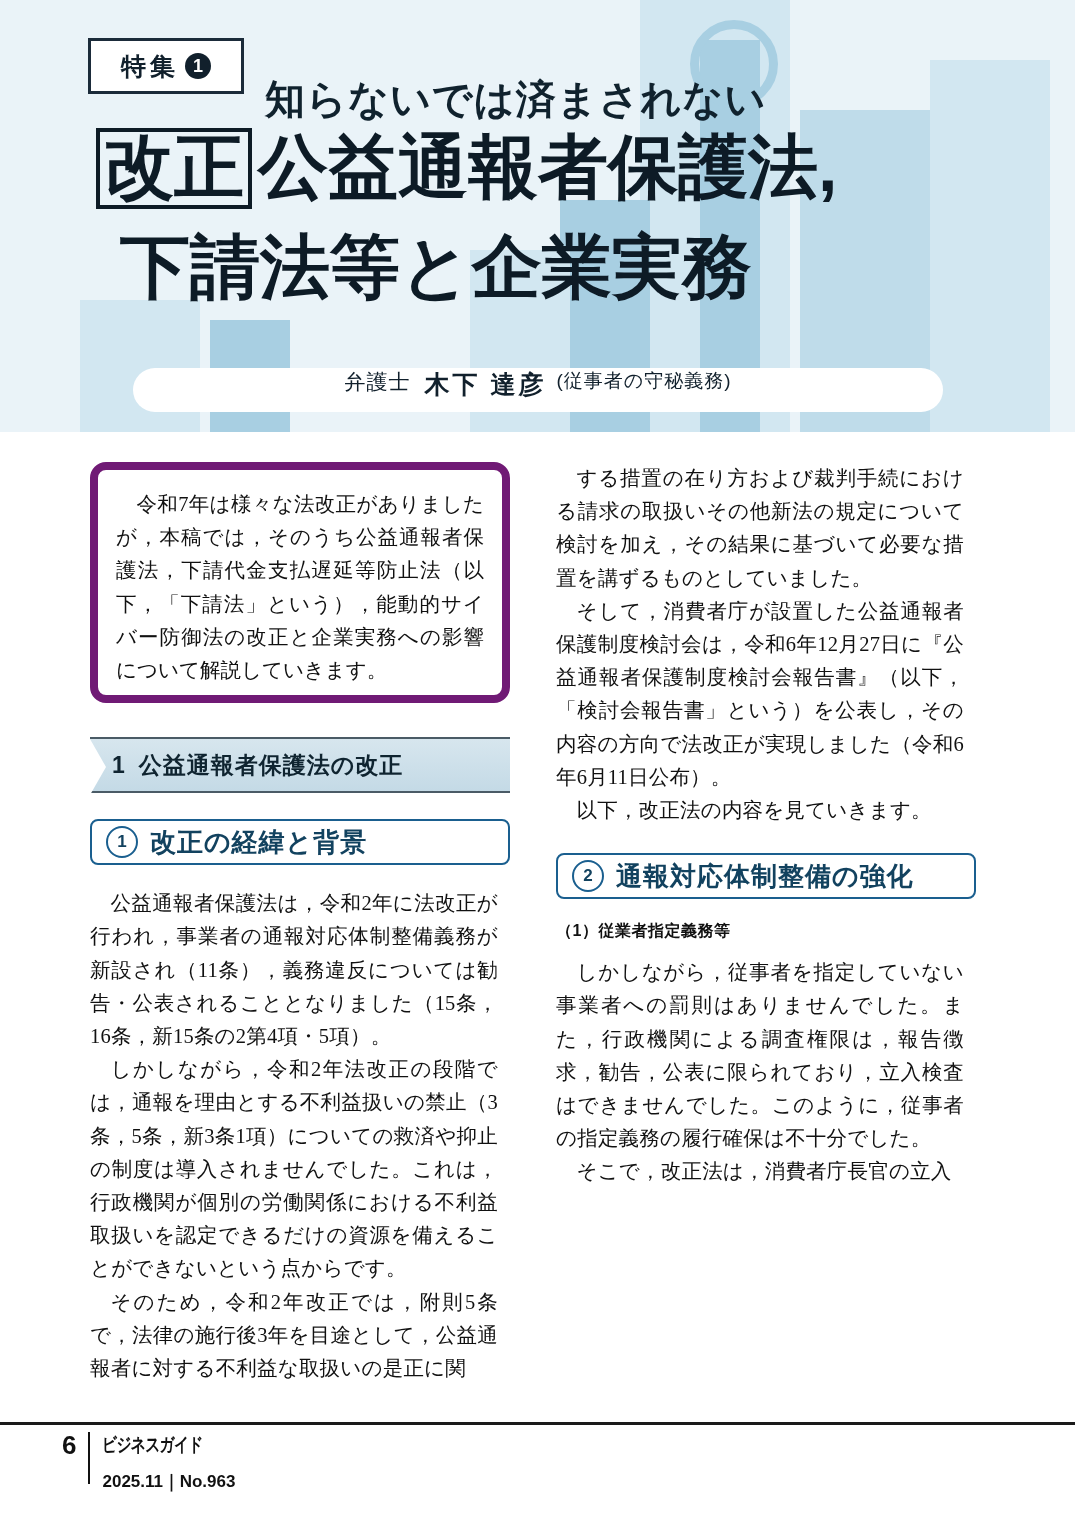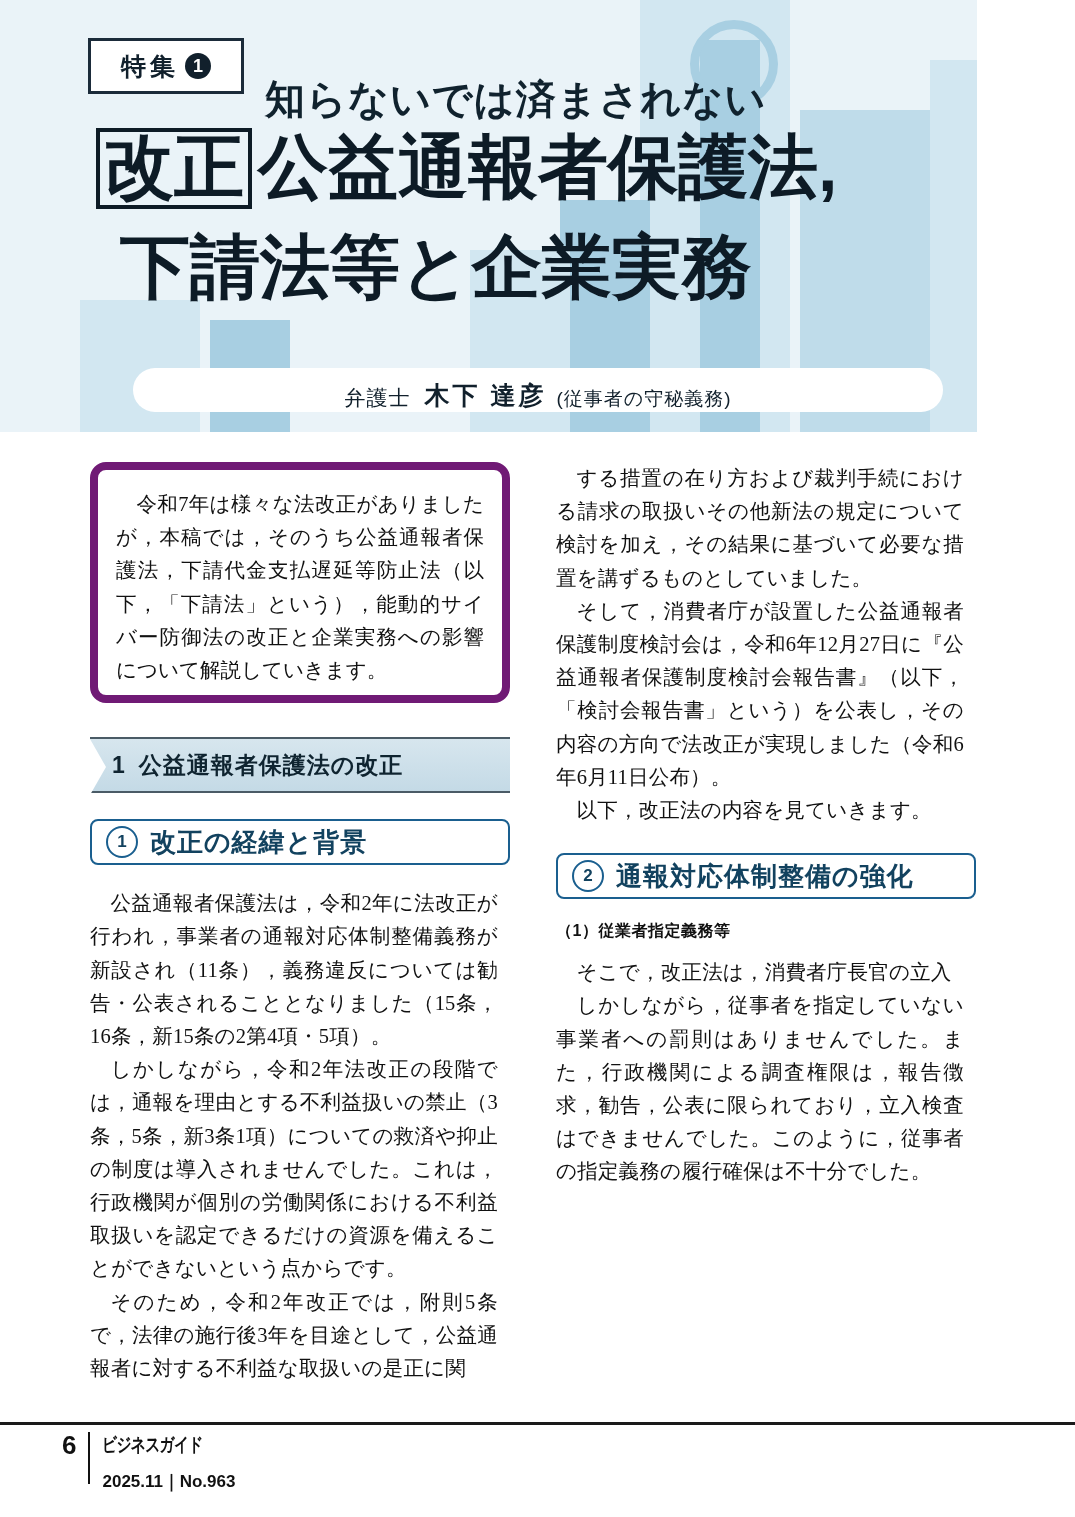--- a/index.html
+++ b/index.html
@@ -13,21 +13,21 @@
     position: relative;
     font-family: "Liberation Serif", "DejaVu Serif", serif;
     color: #111111;
     overflow: hidden;
   }
 
   
   .header {
     position: absolute;
     left: 0; top: 0;
-    width: 977px;
+    width: 1075px;
     height: 432px;
     background: #eaf3f8;
     overflow: hidden;
   }
   .bld {
     position: absolute;
     background: #bfdcea;
   }
   .bld2 { background: #a8cfe2; }
   .bld3 { background: #d2e7f1; }
@@ -106,21 +106,21 @@
     line-height: 1;
   }
 
   .byline {
     position: absolute;
     left: 133px; top: 368px;
     width: 810px; height: 44px;
     background: #ffffff;
     border-radius: 22px;
     display: flex;
-    align-items: flex-end;
+    align-items: flex-start;
     justify-content: center;
     font-family: "Liberation Sans", sans-serif;
     font-size: 21px;
     color: #11202c;
     letter-spacing: 1px;
   }
   .byline .nm {
     font-weight: bold;
     font-size: 25px;
     margin: 0 10px 0 14px;
@@ -347,22 +347,22 @@
   <p class="para">そして，消費者庁が設置した公益通報者保護制度検討会は，令和6年12月27日に『公益通報者保護制度検討会報告書』（以下，「検討会報告書」という）を公表し，その内容の方向で法改正が実現しました（令和6年6月11日公布）。</p>
   <p class="para">以下，改正法の内容を見ていきます。</p>
 
   <div class="sub-head" style="margin-top:26px;">
     <span class="circ">2</span>
     <span class="t">通報対応体制整備の強化</span>
   </div>
 
   <div class="para-head">（1）従業者指定義務等</div>
 
+  <p class="para">しかしながら，従事者を指定していない事業者への罰則はありませんでした。また，行政機関による調査権限は，報告徴求，勧告，公表に限られており，立入検査はできませんでした。このように，従事者の指定義務の履行確保は不十分でした。</p>
   <p class="para">そこで，改正法は，消費者庁長官の立入</p>
-  <p class="para">しかしながら，従事者を指定していない事業者への罰則はありませんでした。また，行政機関による調査権限は，報告徴求，勧告，公表に限られており，立入検査はできませんでした。このように，従事者の指定義務の履行確保は不十分でした。</p>
 </div>
 
 <div class="footer-rule"></div>
 <div class="footer">
   <div class="pagenum">6</div>
   <div class="foot-sep"></div>
   <div class="foot-right">
     <div class="logo">ビジネスガイド</div>
     <div class="issue">2025.11｜No.963</div>
   </div>

